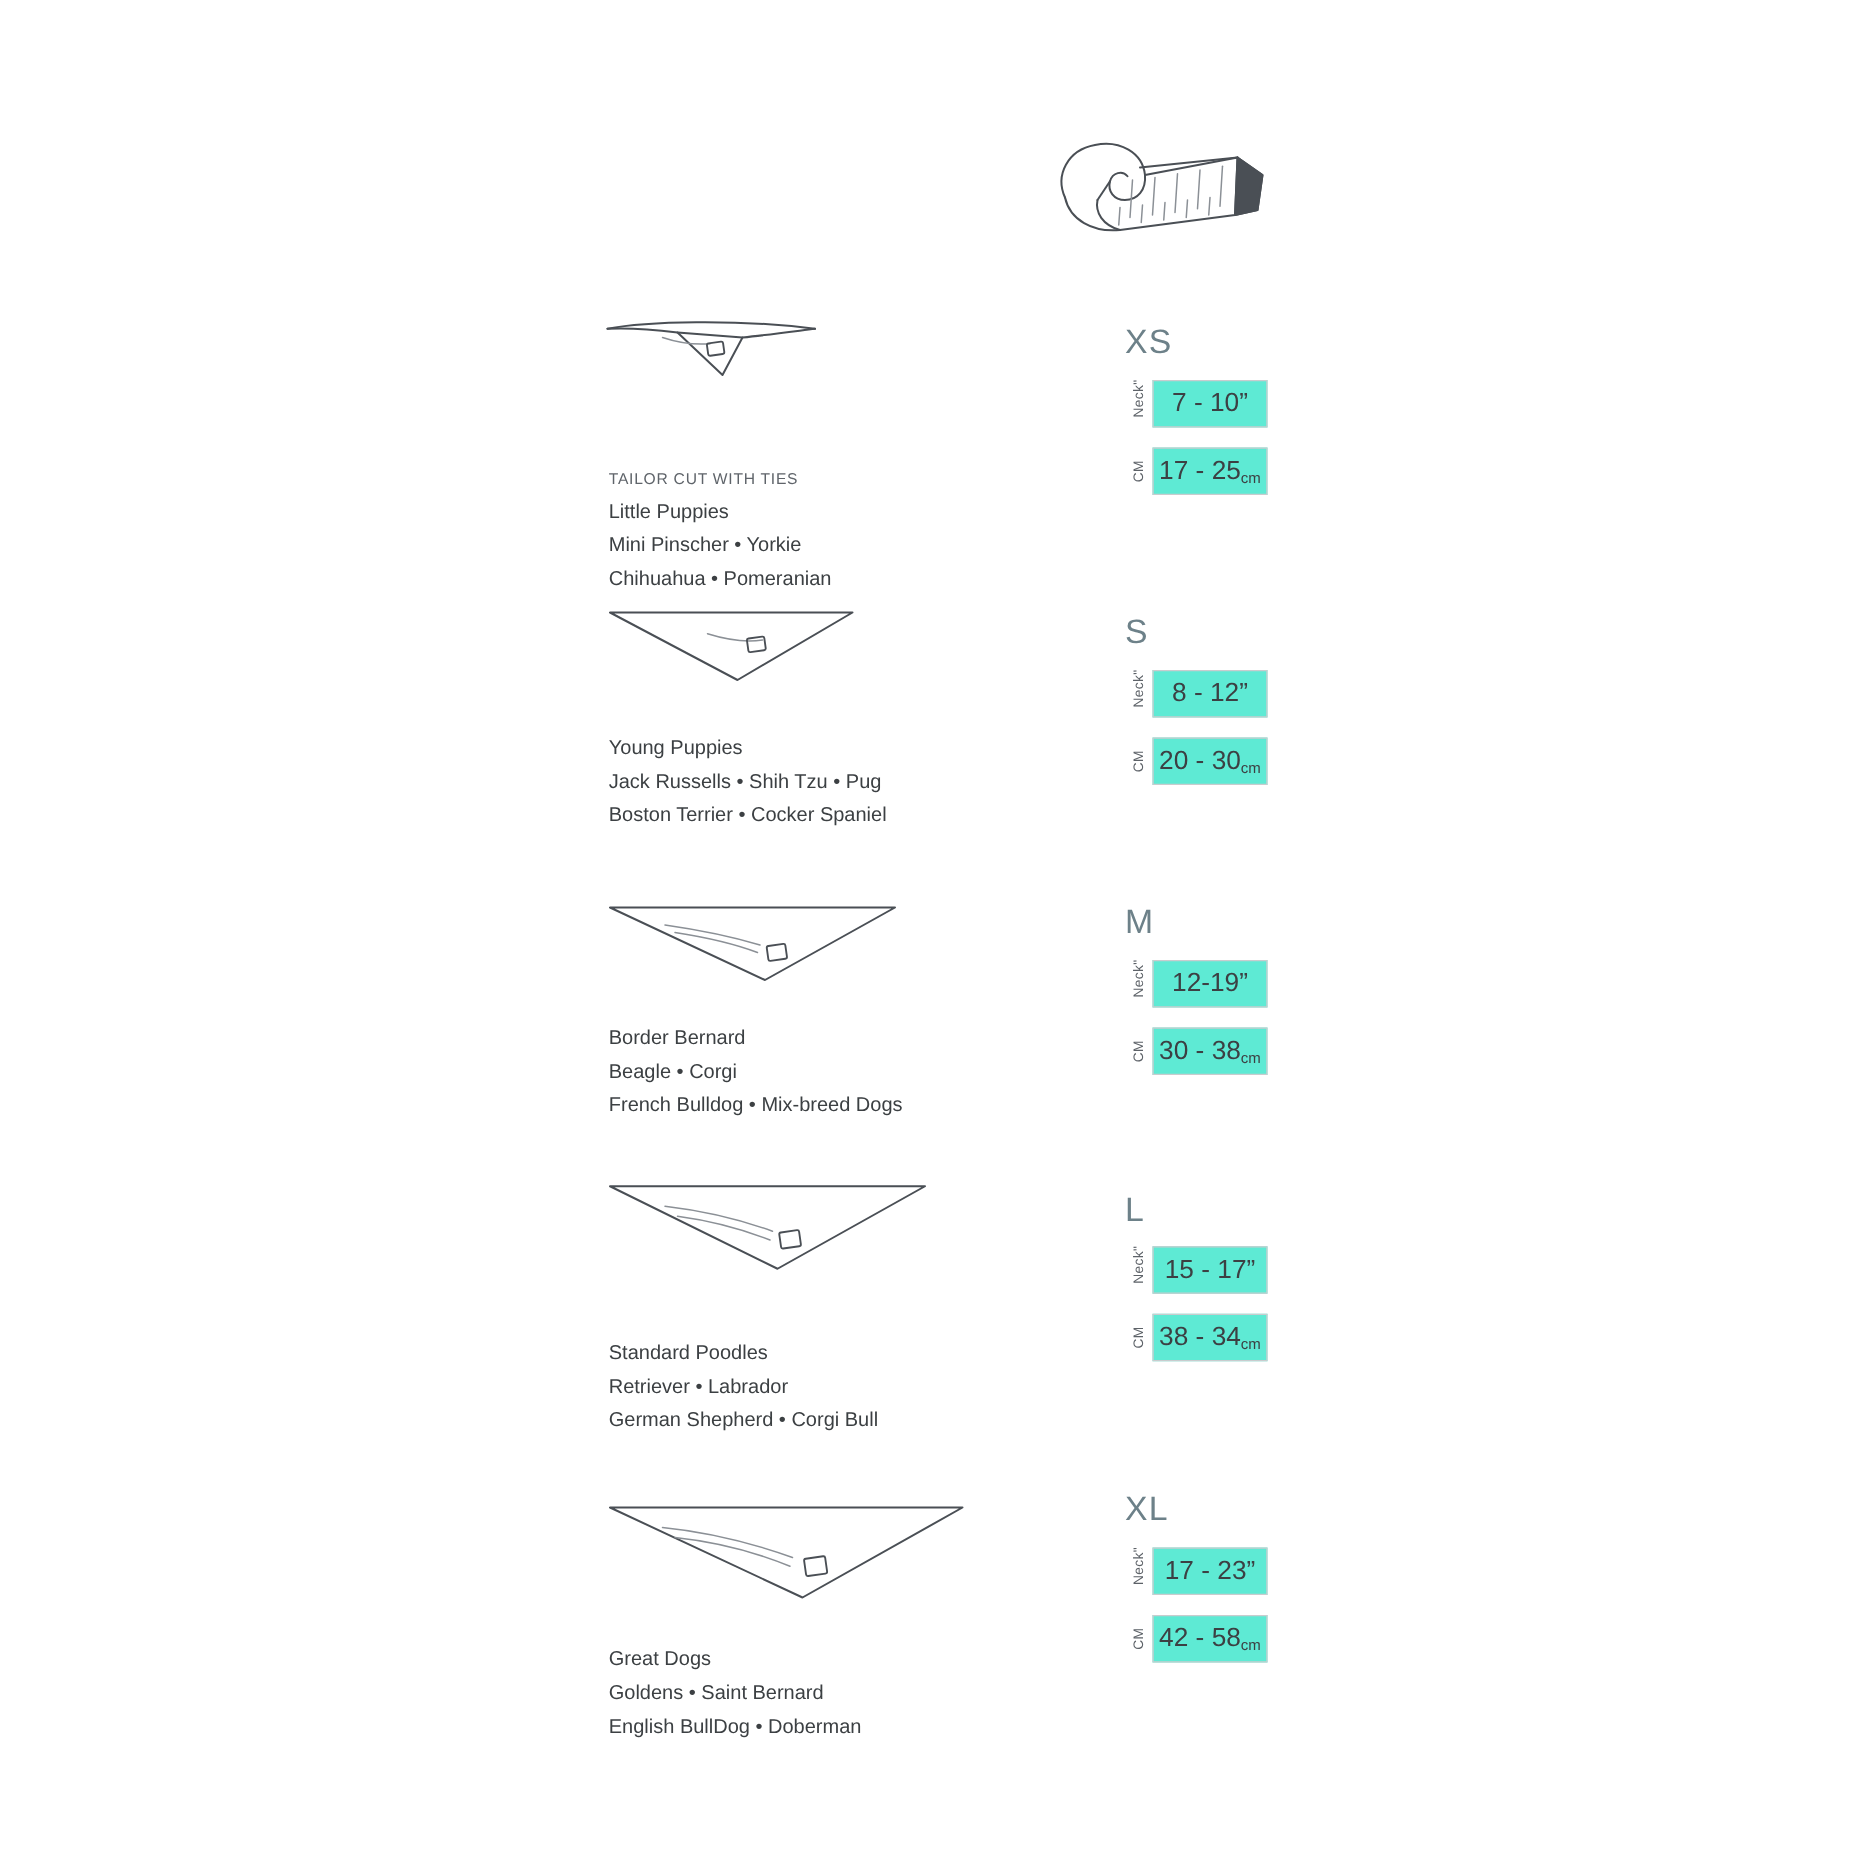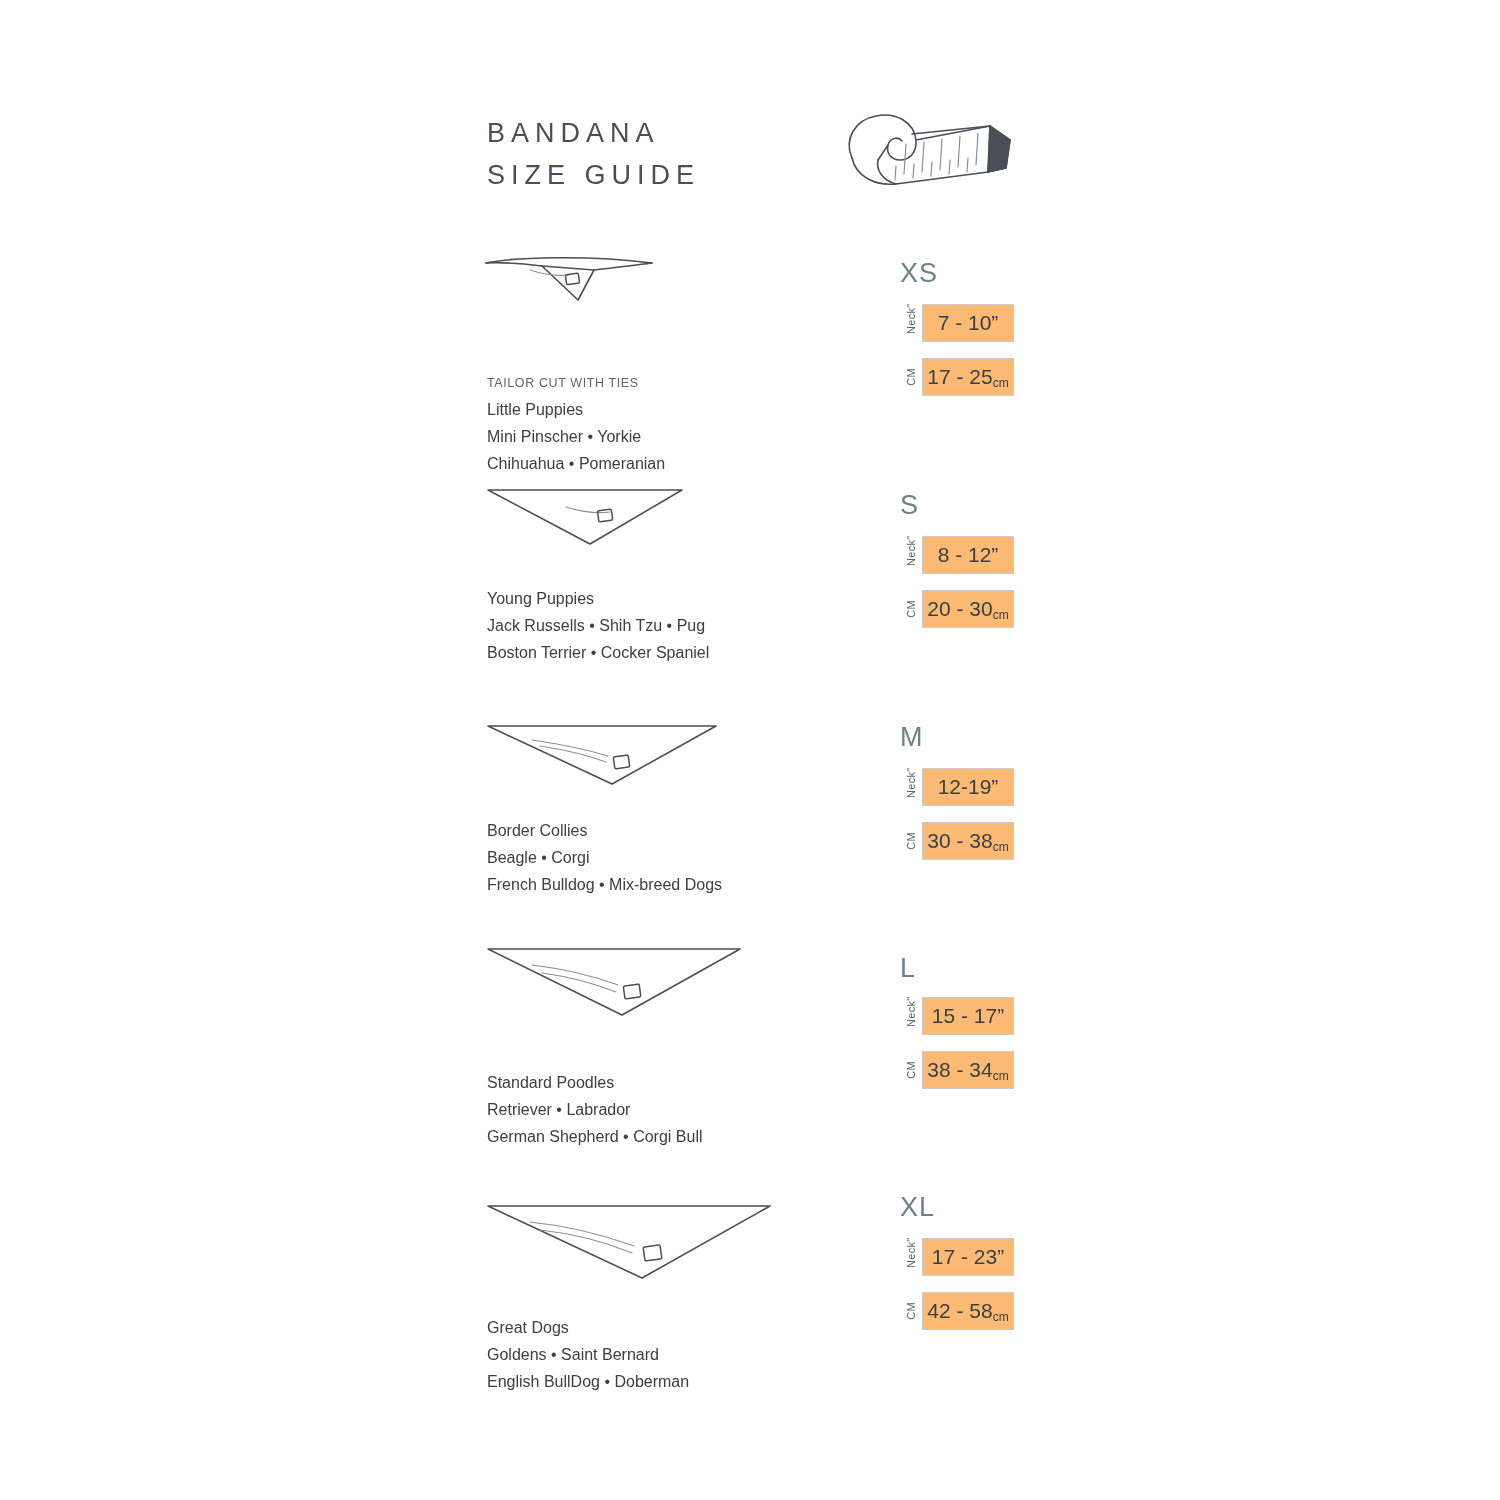--- a/index.html
+++ b/index.html
@@ -97,21 +97,21 @@
     width: 22px;
     font-size: 11px;
     color: #5d6268;
     text-align: center;
     transform: rotate(-90deg);
     white-space: nowrap;
     letter-spacing: 0.3px;
   }
   .measure .box {
     border: 1px solid #c9ccce;
-    background: #fdba74;
+    background: #5eead4;
     width: 92px;
     height: 38px;
     display: flex;
     align-items: center;
     justify-content: center;
     box-sizing: border-box;
   }
   .measure .val {
     font-size: 21px;
     color: #3c4043;
@@ -142,24 +142,20 @@
     fill: none;
     stroke: #4a4f55;
     stroke-width: 1.5;
   }
 </style>
 </head>
 <body>
 
 <div class="page">
 
-  <div class="header">
-    <div class="title">BANDANA</div>
-    <div class="title">SIZE GUIDE</div>
-  </div>
 
   <div class="tape-icon">
     <svg width="190" height="105" viewBox="0 0 190 105">
       <path class="stroke" d="M14 58 C6 40 16 20 38 16 C58 12 76 22 78 40 C79 52 72 60 62 60 C53 60 48 53 50 45 C52 38 60 36 64 41"></path>
       <path class="stroke" d="M14 58 C18 76 36 86 58 84 L150 72 L168 68 L172 40 L152 26 L74 34"></path>
       <path class="stroke" d="M58 84 C44 80 38 70 40 60"></path>
       <path class="stroke" d="M78 40 L152 26"></path>
       <path class="stroke" d="M150 72 L152 26"></path>
       <path class="stroke" d="M40 60 L50 45"></path>
       <g class="stroke-thin">
@@ -244,21 +240,21 @@
   <div class="row" style="top:712px;">
     <div class="art">
       <svg width="260" height="85" viewBox="0 0 260 85">
         <path class="stroke" d="M18 14 L246 14 L142 72 Z"></path>
         <path class="stroke-thin" d="M62 28 C90 32 118 38 138 44"></path>
         <path class="stroke-thin" d="M70 34 C96 38 120 44 136 50"></path>
         <rect class="knot" x="144" y="44" width="15" height="12" rx="1.5" transform="rotate(-8 151 50)"></rect>
       </svg>
     </div>
     <div class="desc" style="top:105px;">
-      <div class="desc-line">Border Collies</div>
+      <div class="desc-line">Border Bernard</div>
       <div class="desc-line">Beagle • Corgi</div>
       <div class="desc-line">French Bulldog • Mix-breed Dogs</div>
     </div>
     <div class="size-col">
       <div class="size-label" style="top:10px;">M</div>
       <div class="measure" style="top:56px;">
         <span class="unit">Neck"</span>
         <span class="box">
           <span class="val">12-19”</span>
         </span>

